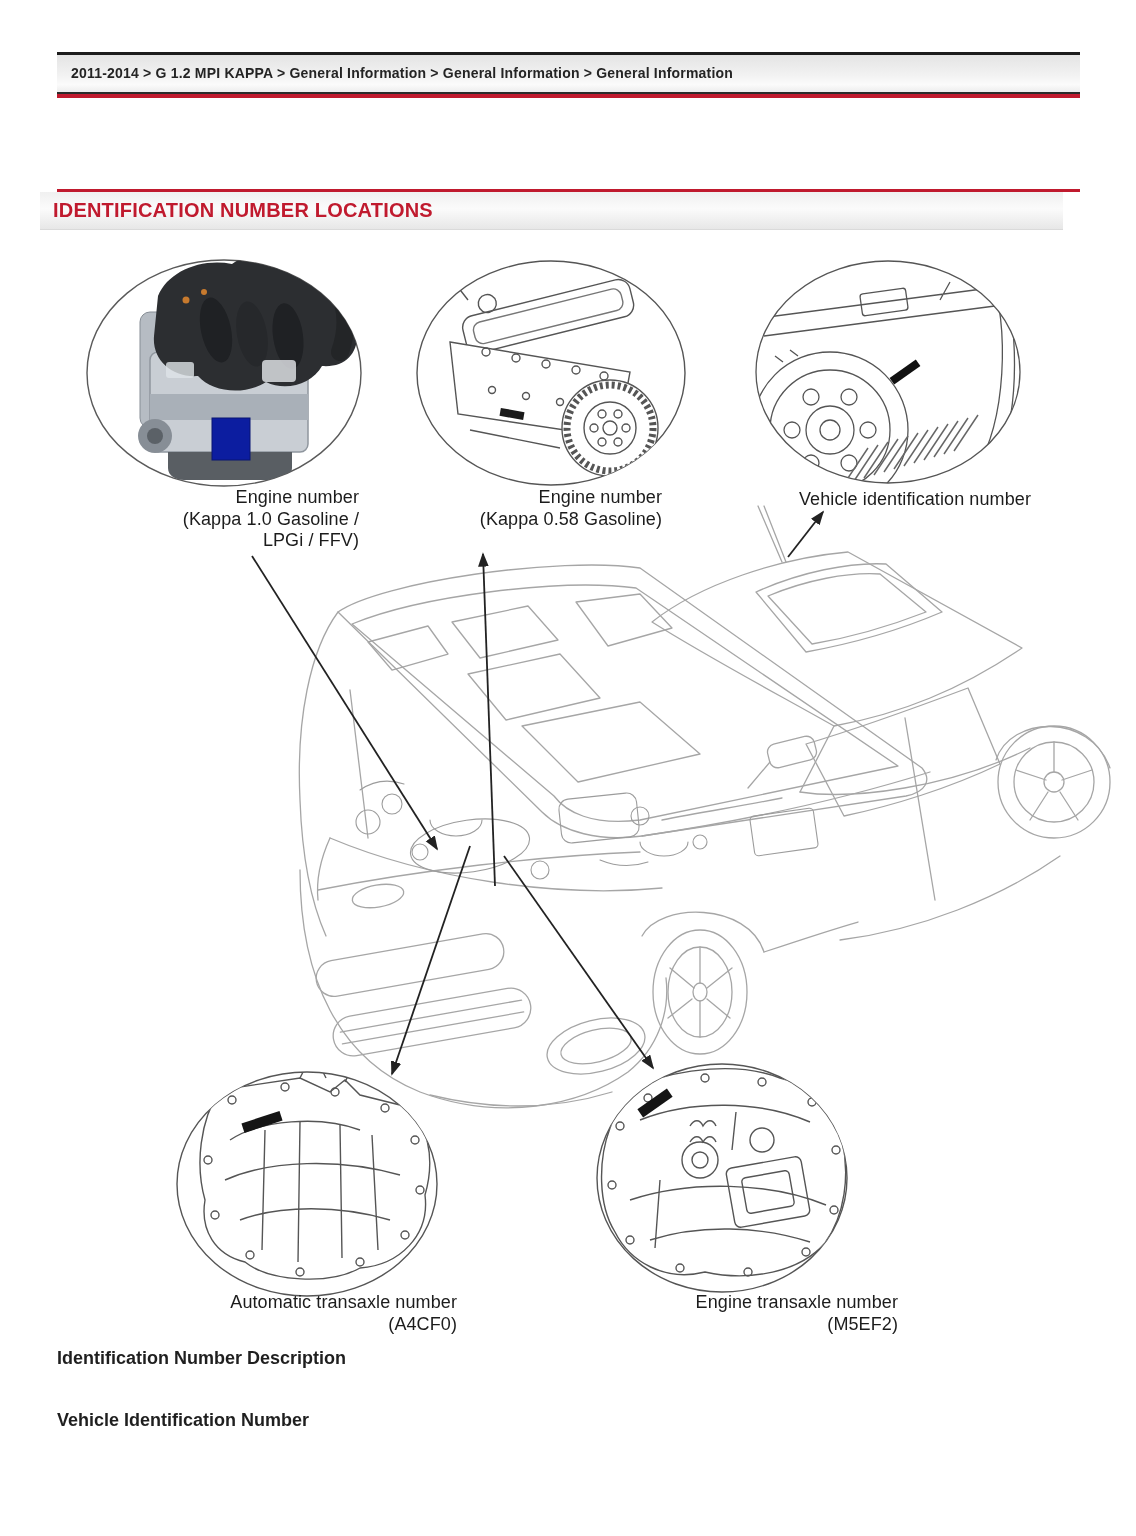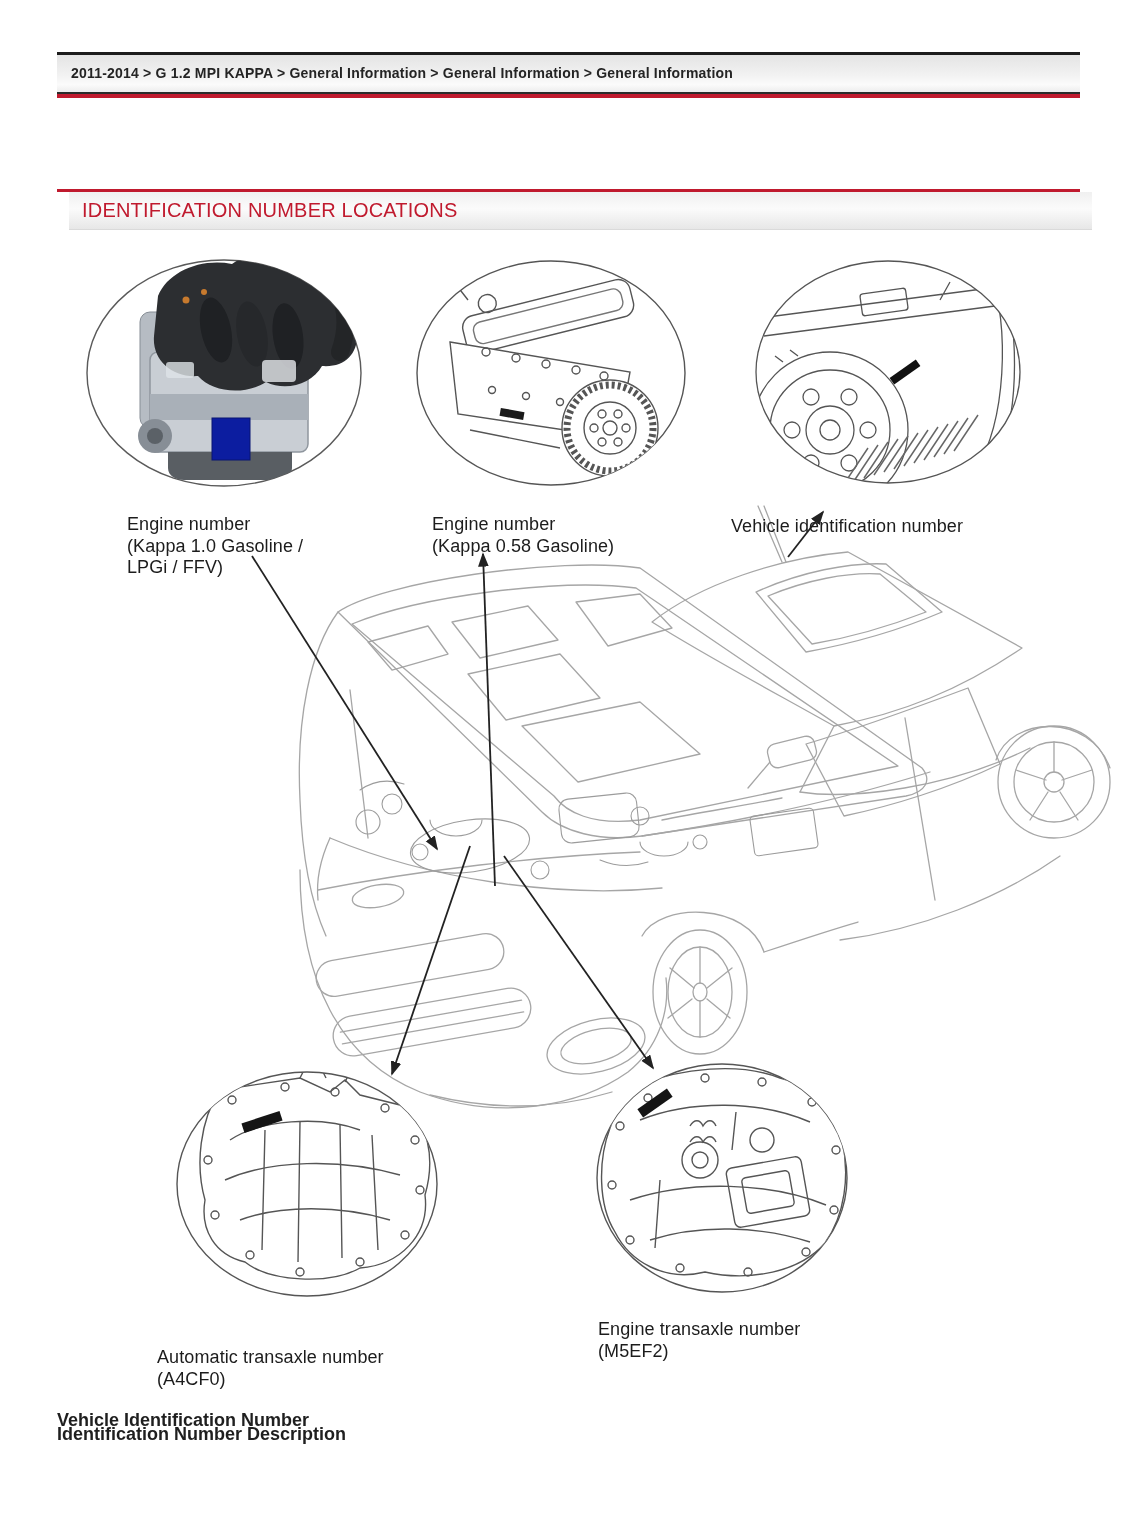--- a/index.html
+++ b/index.html
@@ -24,35 +24,35 @@
   .crumb-red{
     position:absolute;left:57px;top:94px;width:1023px;height:4px;
     background:#c01a2e;
   }
   
   .sec-redline{
     position:absolute;left:57px;top:189px;width:1023px;height:3px;
     background:#c01a2e;
   }
   .sec-bar{
-    position:absolute;left:69px;top:192px;width:1023px;height:38px;
+    position:absolute;left:40px;top:192px;width:1023px;height:38px;
     box-sizing:border-box;
     background:linear-gradient(180deg,#f0f0f0 0%,#fbfbfb 45%,#e7e7e7 100%);
     border-bottom:1px solid #dadada;
     line-height:36px;
-    font-weight:normal;font-size:20px;color:#c01a2e;
+    font-weight:bold;font-size:20px;color:#c01a2e;
     padding-left:13px;letter-spacing:0.2px;
     white-space:nowrap;
   }
   
   .diagram-svg{position:absolute;left:0;top:0;width:1136px;height:1536px;}
   .dlabel{
-    position:absolute;text-align:left;
+    position:absolute;text-align:right;
     font-size:18px;line-height:21.5px;color:#1c1c1c;
-    letter-spacing:0.1px;white-space:nowrap;margin-top:27px;
+    letter-spacing:0.1px;white-space:nowrap;
   }
   
   .fheading{
     position:absolute;left:57px;
     font-weight:bold;font-size:18px;color:#1f1f1f;
     white-space:nowrap;
   }
 </style>
 </head>
 <body>
@@ -329,24 +329,24 @@
 
 <div class="dlabel" style="left:432px;top:487px;width:230px;">
   <div>Engine number</div>
   <div>(Kappa 0.58 Gasoline)</div>
 </div>
 
 <div class="dlabel" style="left:731px;top:489px;width:300px;">
   <div>Vehicle identification number</div>
 </div>
 
-<div class="dlabel" style="left:157px;top:1320px;width:300px;">
+<div class="dlabel" style="left:157px;top:1292px;width:300px;">
   <div>Automatic transaxle number</div>
   <div>(A4CF0)</div>
 </div>
 
 <div class="dlabel" style="left:598px;top:1292px;width:300px;">
   <div>Engine transaxle number</div>
   <div>(M5EF2)</div>
 </div>
 
-<div class="fheading" style="top:1424px;">Identification Number Description</div>
+<div class="fheading" style="top:1348px;">Identification Number Description</div>
 <div class="fheading" style="top:1410px;">Vehicle Identification Number</div>
 
 </body></html>

